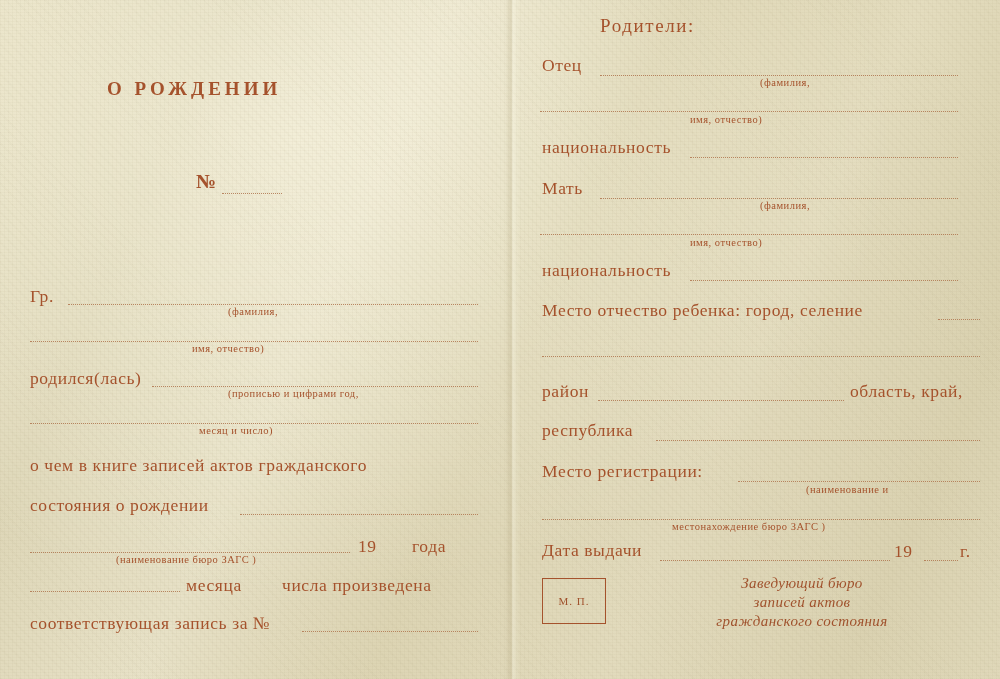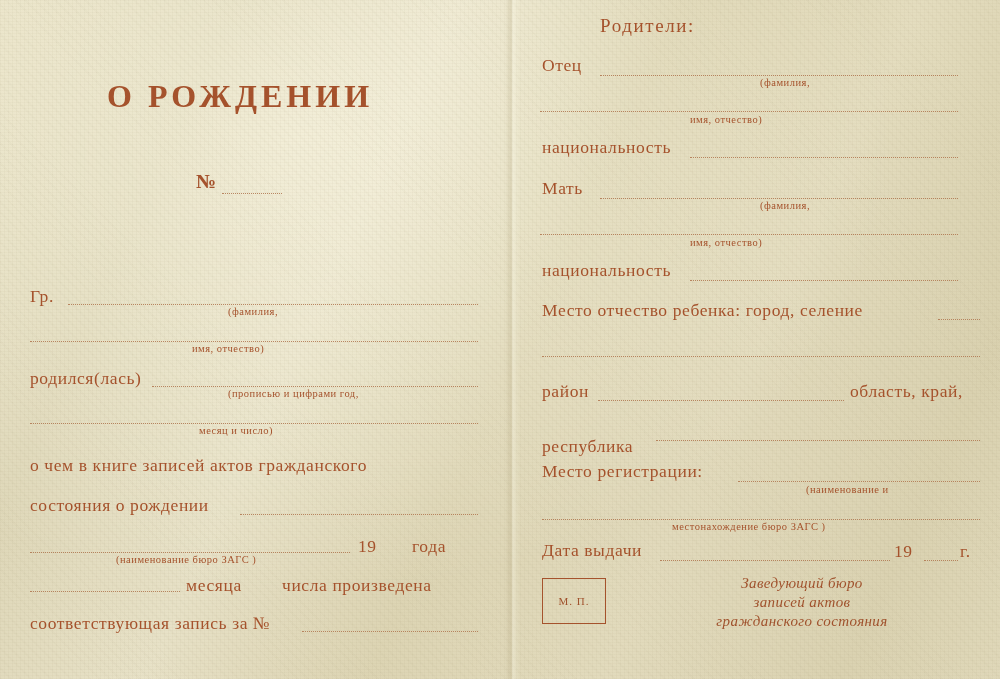--- a/index.html
+++ b/index.html
@@ -60,21 +60,21 @@
     position: absolute;
     white-space: nowrap;
     color: #a5522c;
   }
   .title1 {
     font-size: 33px;
     letter-spacing: 2.5px;
     font-weight: 700;
   }
   .title2 {
-    font-size: 32px;
+    font-size: 19px;
     letter-spacing: 4px;
     font-weight: 700;
   }
   .lbl      { font-size: 17.5px; letter-spacing: .6px; }
   .lbl-sp   { font-size: 19px; letter-spacing: 1.6px; }
   .small    { font-size: 10.5px; letter-spacing: .5px; }
   .numsign  { font-size: 20px; font-weight: 700; }
 
   .dots {
     position: absolute;
@@ -169,21 +169,21 @@
     <div class="dots" style="left:178px; top:279px; width:268px;"></div>
 
     <div class="txt lbl" style="left:30px; top:300px;">Место отчество ребенка: город, селение</div>
     <div class="dots" style="left:426px; top:318px; width:42px;"></div>
     <div class="dots" style="left:30px; top:355px; width:438px;"></div>
 
     <div class="txt lbl" style="left:30px; top:381px;">район</div>
     <div class="dots" style="left:86px; top:399px; width:246px;"></div>
     <div class="txt lbl" style="left:338px; top:381px;">область, край,</div>
 
-    <div class="txt lbl" style="left:30px; top:420px;margin-top:16px;">республика</div>
+    <div class="txt lbl" style="left:30px; top:420px;">республика</div>
     <div class="dots" style="left:144px; top:439px; width:324px;"></div>
 
     <div class="txt lbl" style="left:30px; top:461px;">Место  регистрации:</div>
     <div class="dots" style="left:226px; top:480px; width:242px;"></div>
     <div class="txt small" style="left:294px; top:484px;">(наименование и</div>
 
     <div class="dots" style="left:30px; top:518px; width:438px;"></div>
     <div class="txt small" style="left:160px; top:521px;">местонахождение  бюро ЗАГС )</div>
 
     <div class="txt lbl" style="left:30px; top:540px;">Дата выдачи</div>

